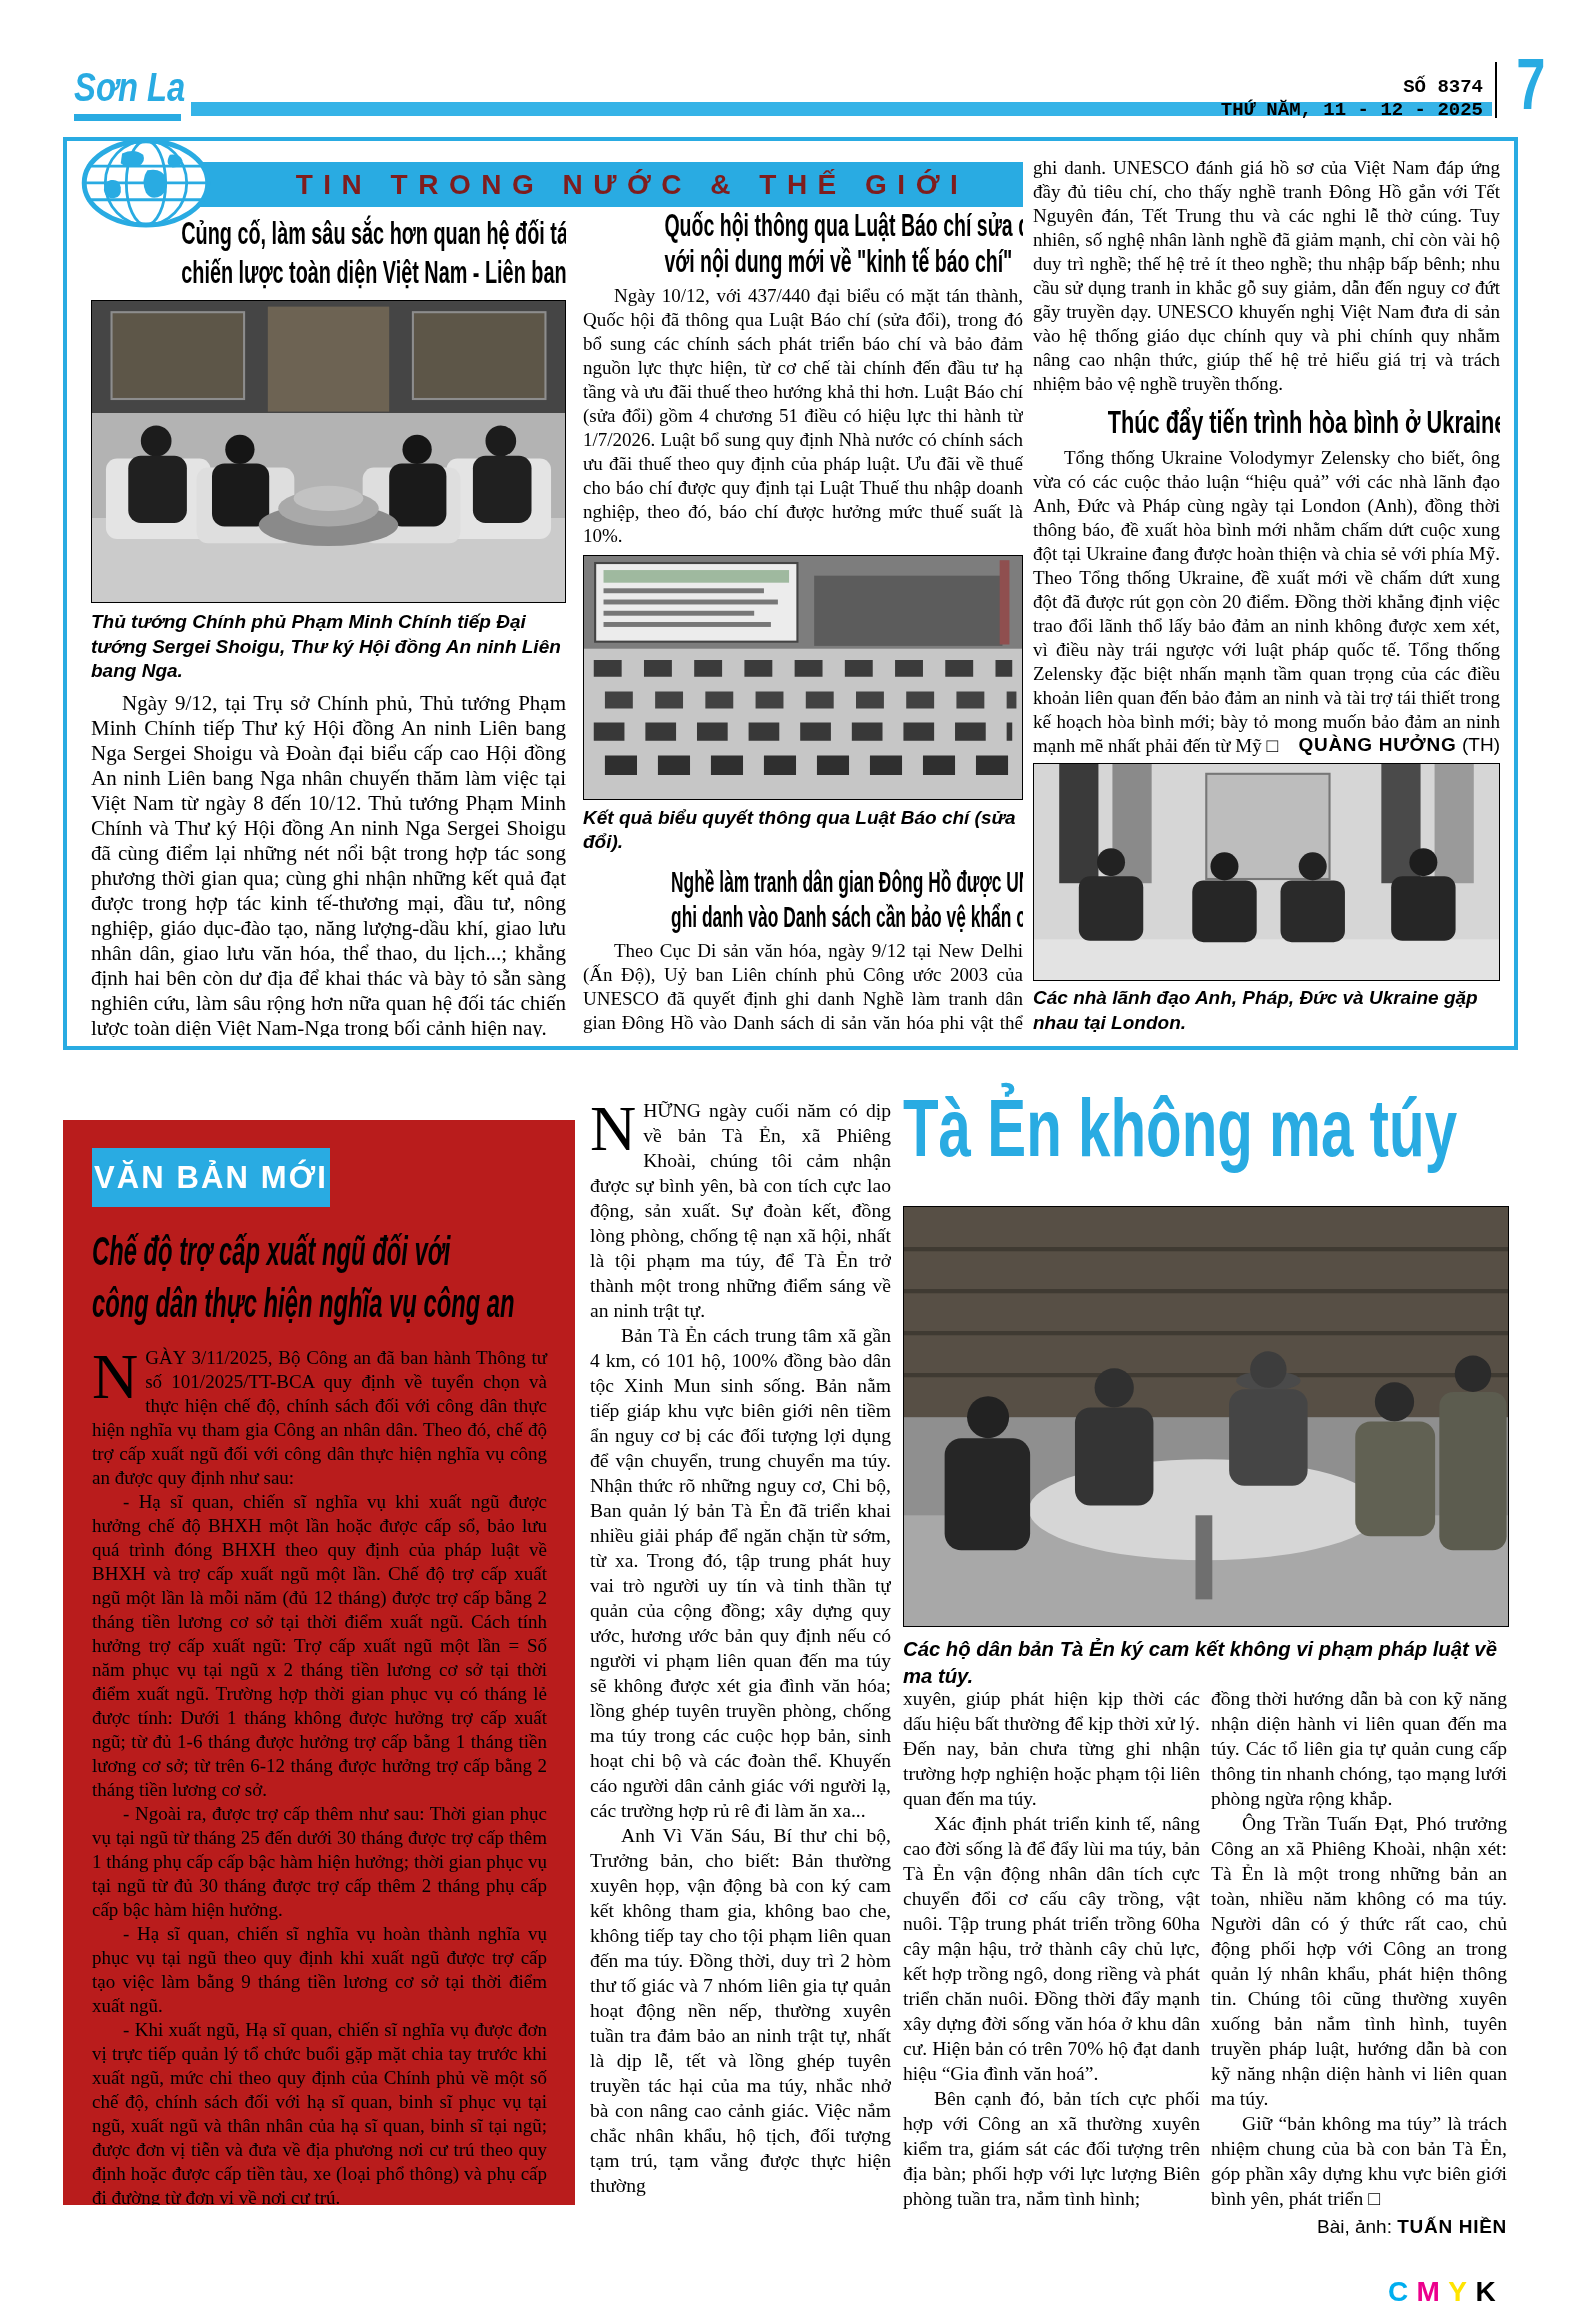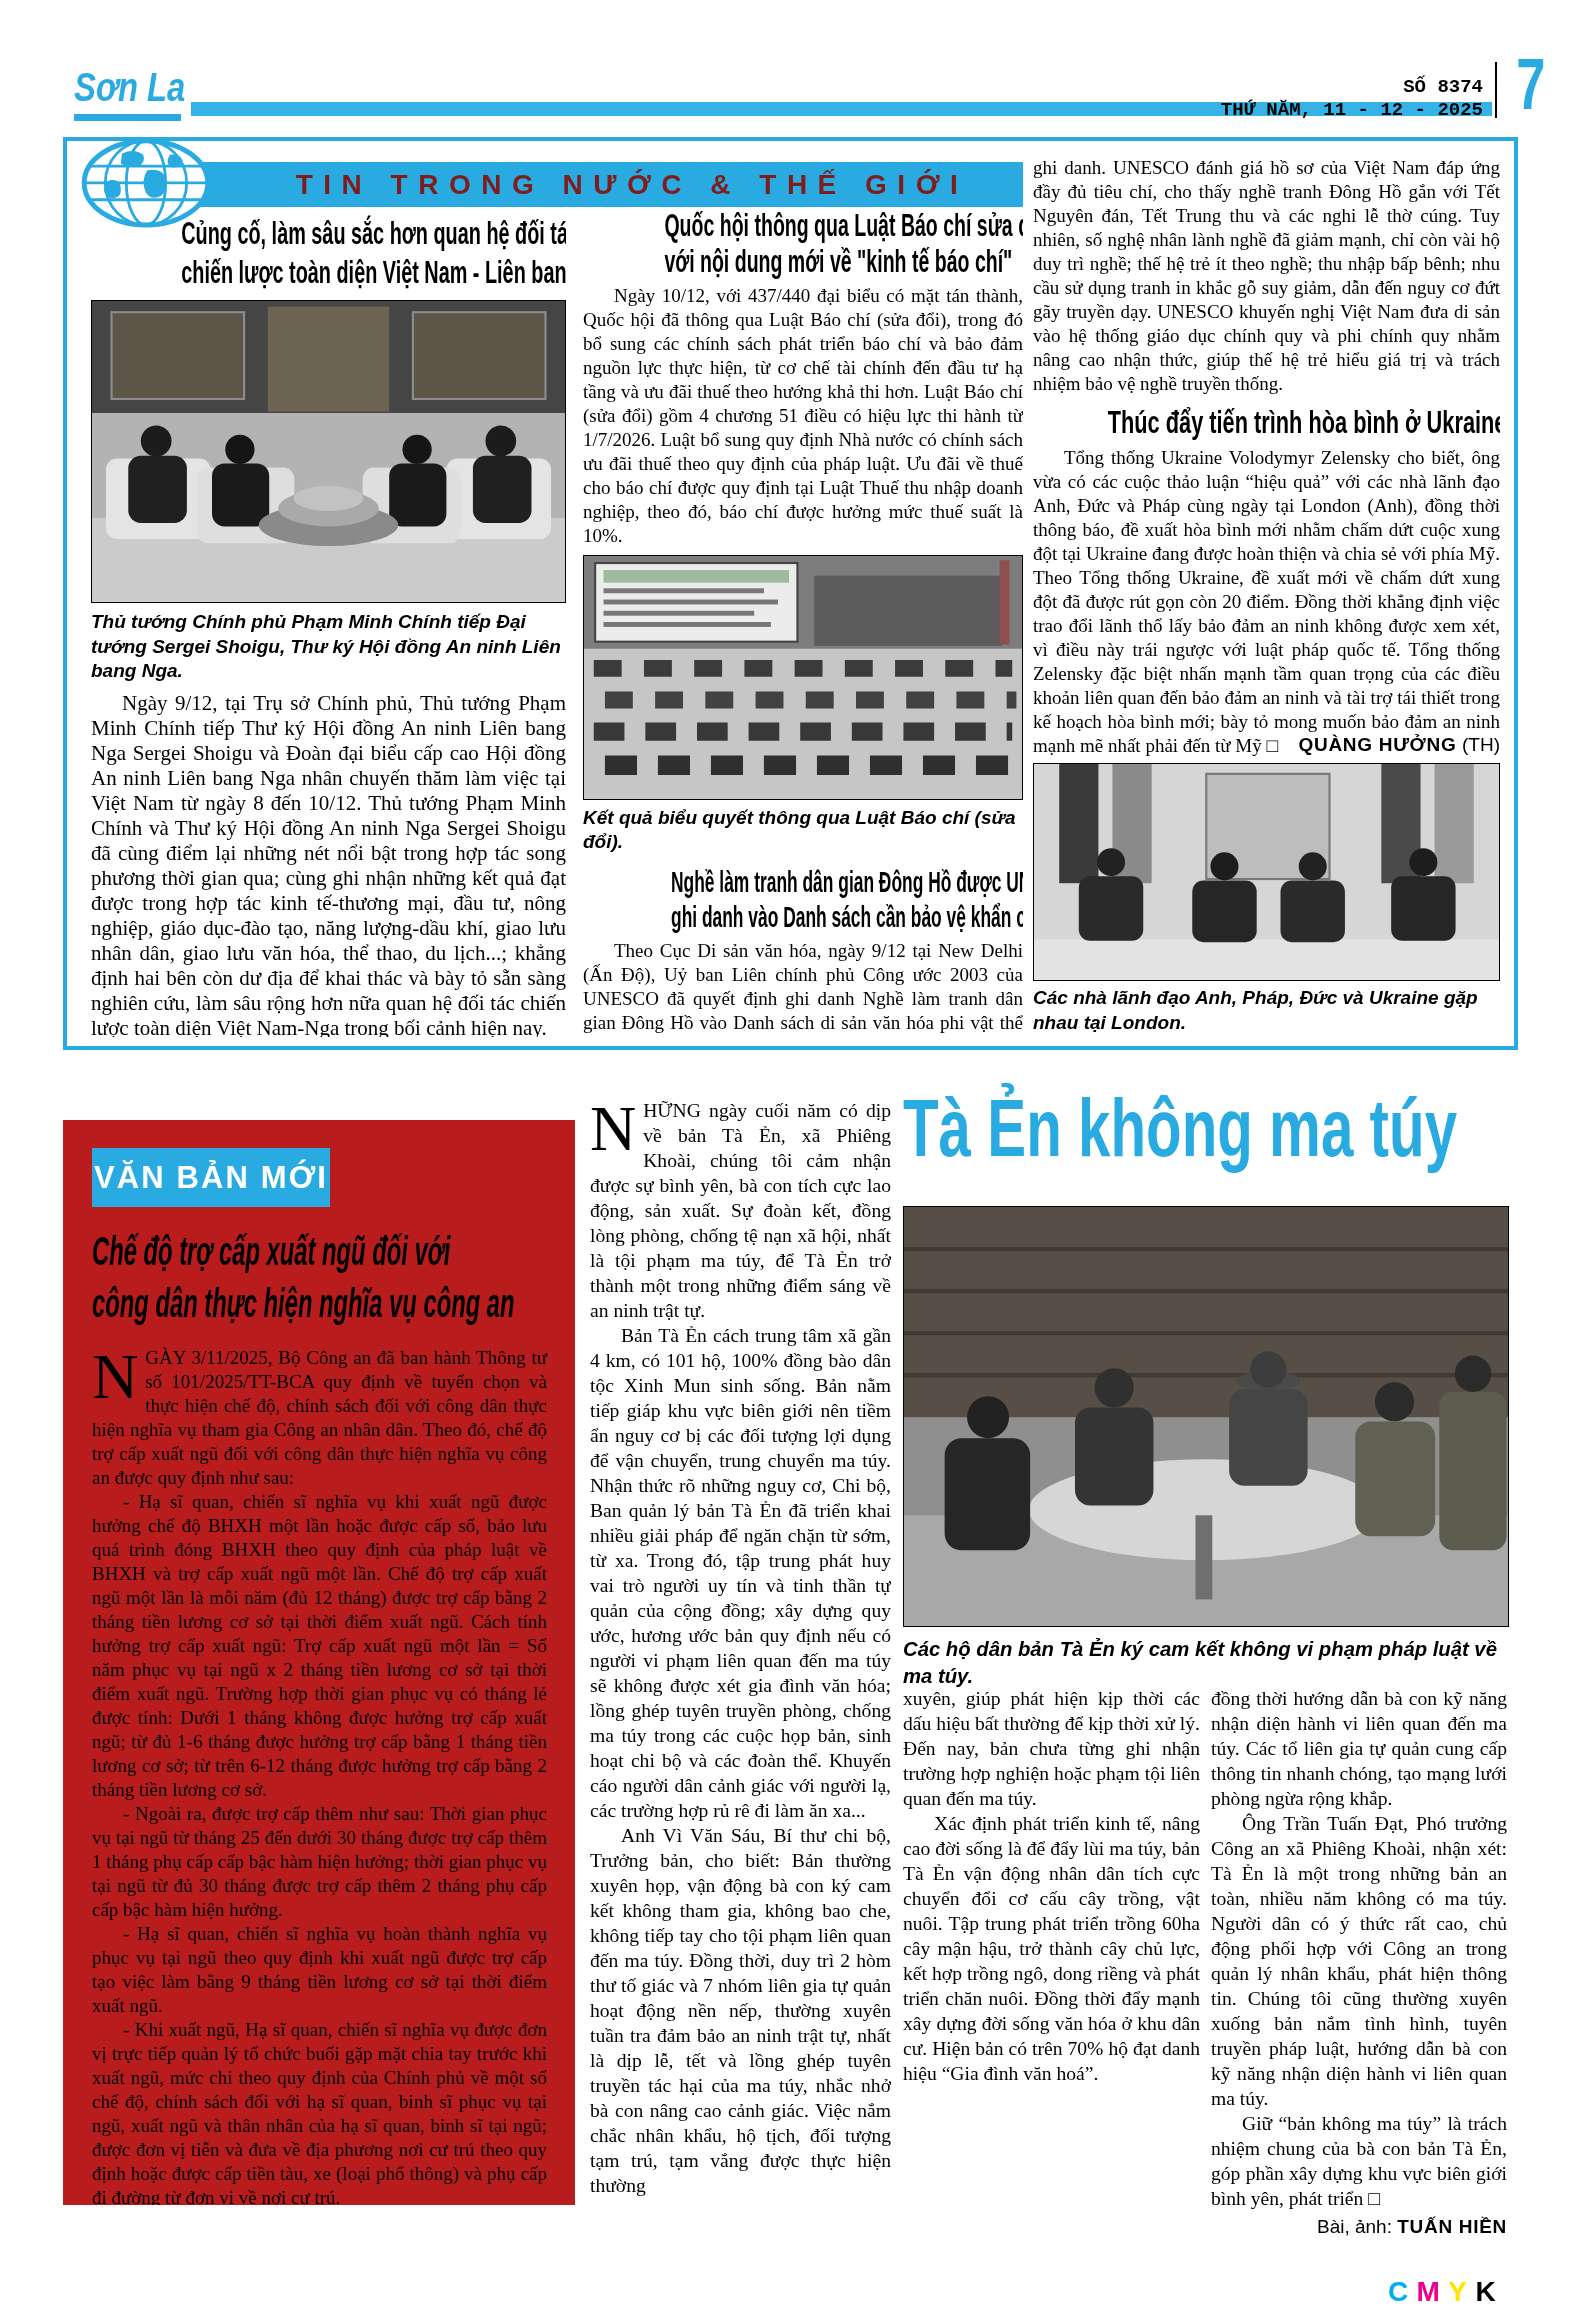--- a/index.html
+++ b/index.html
@@ -256,20 +256,21 @@
         <rect x="644" y="306" width="114" height="164" rx="22" fill="#616153"></rect>
       <circle cx="812" cy="238" r="26" fill="#2b2b2b"></circle>
         <rect x="764" y="264" width="96" height="226" rx="20" fill="#5c5c4f"></rect>
     </svg>
   </div>
   <div class="taen-caption caption">Các hộ dân bản Tà Ẻn ký cam kết không vi phạm pháp luật về ma túy.</div>
 
   <div class="taen-col2 taen-body">
     <p>xuyên, giúp phát hiện kịp thời các dấu hiệu bất thường để kịp thời xử lý. Đến nay, bản chưa từng ghi nhận trường hợp nghiện hoặc phạm tội liên quan đến ma túy.</p>
     <p class="ind">Xác định phát triển kinh tế, nâng cao đời sống là để đẩy lùi ma túy, bản Tà Ẻn vận động nhân dân tích cực chuyển đổi cơ cấu cây trồng, vật nuôi. Tập trung phát triển trồng 60ha cây mận hậu, trở thành cây chủ lực, kết hợp trồng ngô, dong riềng và phát triển chăn nuôi. Đồng thời đẩy mạnh xây dựng đời sống văn hóa ở khu dân cư. Hiện bản có trên 70% hộ đạt danh hiệu “Gia đình văn hoá”.</p>
+    <p class="ind">Bên cạnh đó, bản tích cực phối hợp với Công an xã thường xuyên kiểm tra, giám sát các đối tượng trên địa bàn; phối hợp với lực lượng Biên phòng tuần tra, nắm tình hình;</p>
   </div>
 
   <div class="taen-col3 taen-body">
     <p>đồng thời hướng dẫn bà con kỹ năng nhận diện hành vi liên quan đến ma túy. Các tổ liên gia tự quản cung cấp thông tin nhanh chóng, tạo mạng lưới phòng ngừa rộng khắp.</p>
     <p class="ind">Ông Trần Tuấn Đạt, Phó trưởng Công an xã Phiêng Khoài, nhận xét: Tà Ẻn là một trong những bản an toàn, nhiều năm không có ma túy. Người dân có ý thức rất cao, chủ động phối hợp với Công an trong quản lý nhân khẩu, phát hiện thông tin. Chúng tôi cũng thường xuyên xuống bản nắm tình hình, tuyên truyền pháp luật, hướng dẫn bà con kỹ năng nhận diện hành vi liên quan ma túy.</p>
     <p class="ind">Giữ “bản không ma túy” là trách nhiệm chung của bà con bản Tà Ẻn, góp phần xây dựng khu vực biên giới bình yên, phát triển □</p>
     <div class="taen-byline">
       <span>Bài, ảnh:</span>
       <span class="byline-name">TUẤN HIỀN</span>
     </div>

